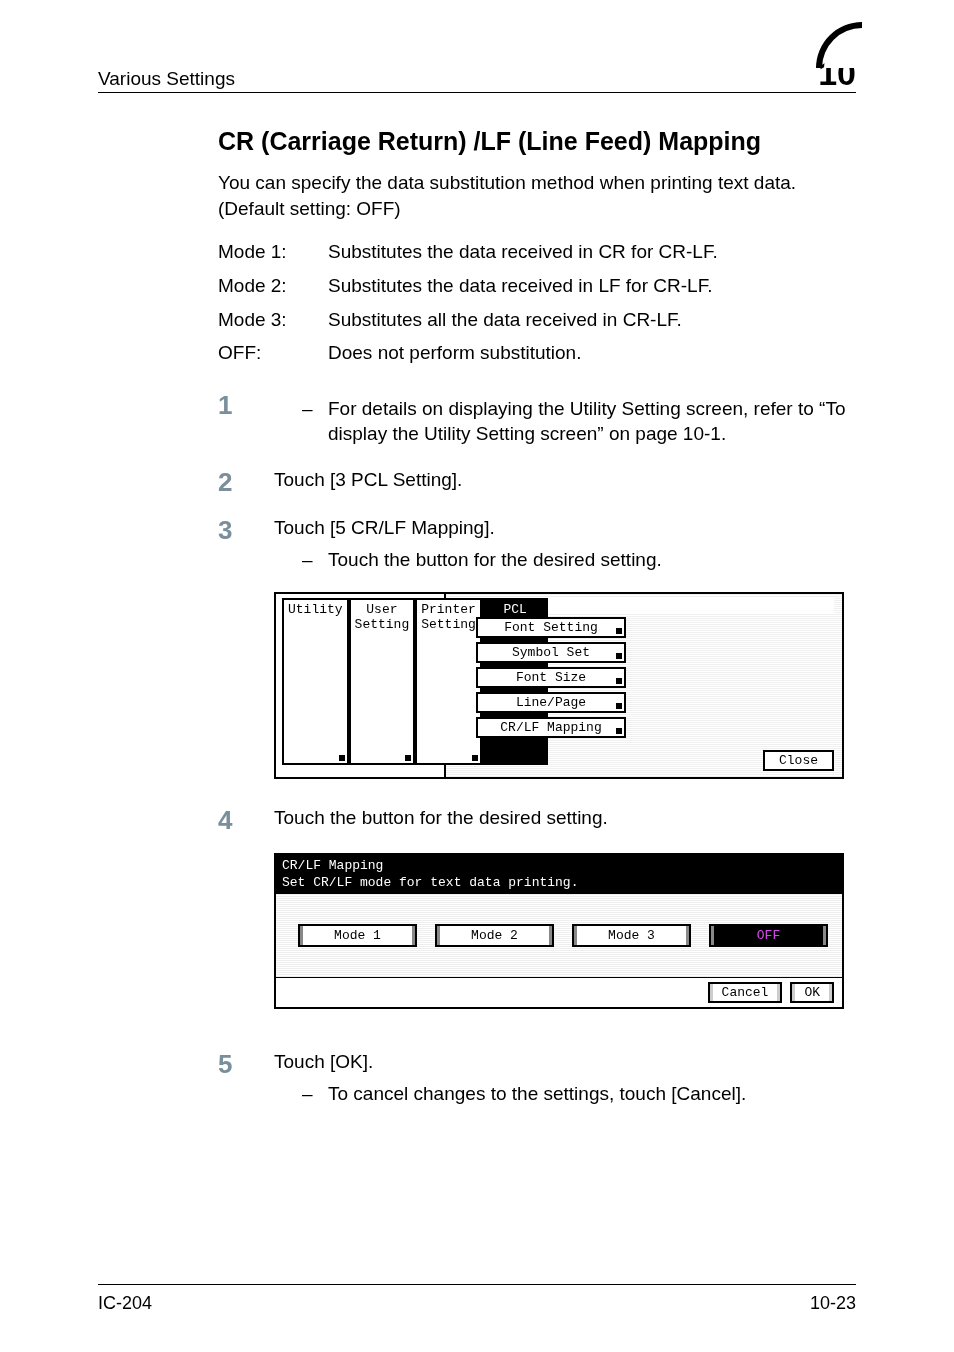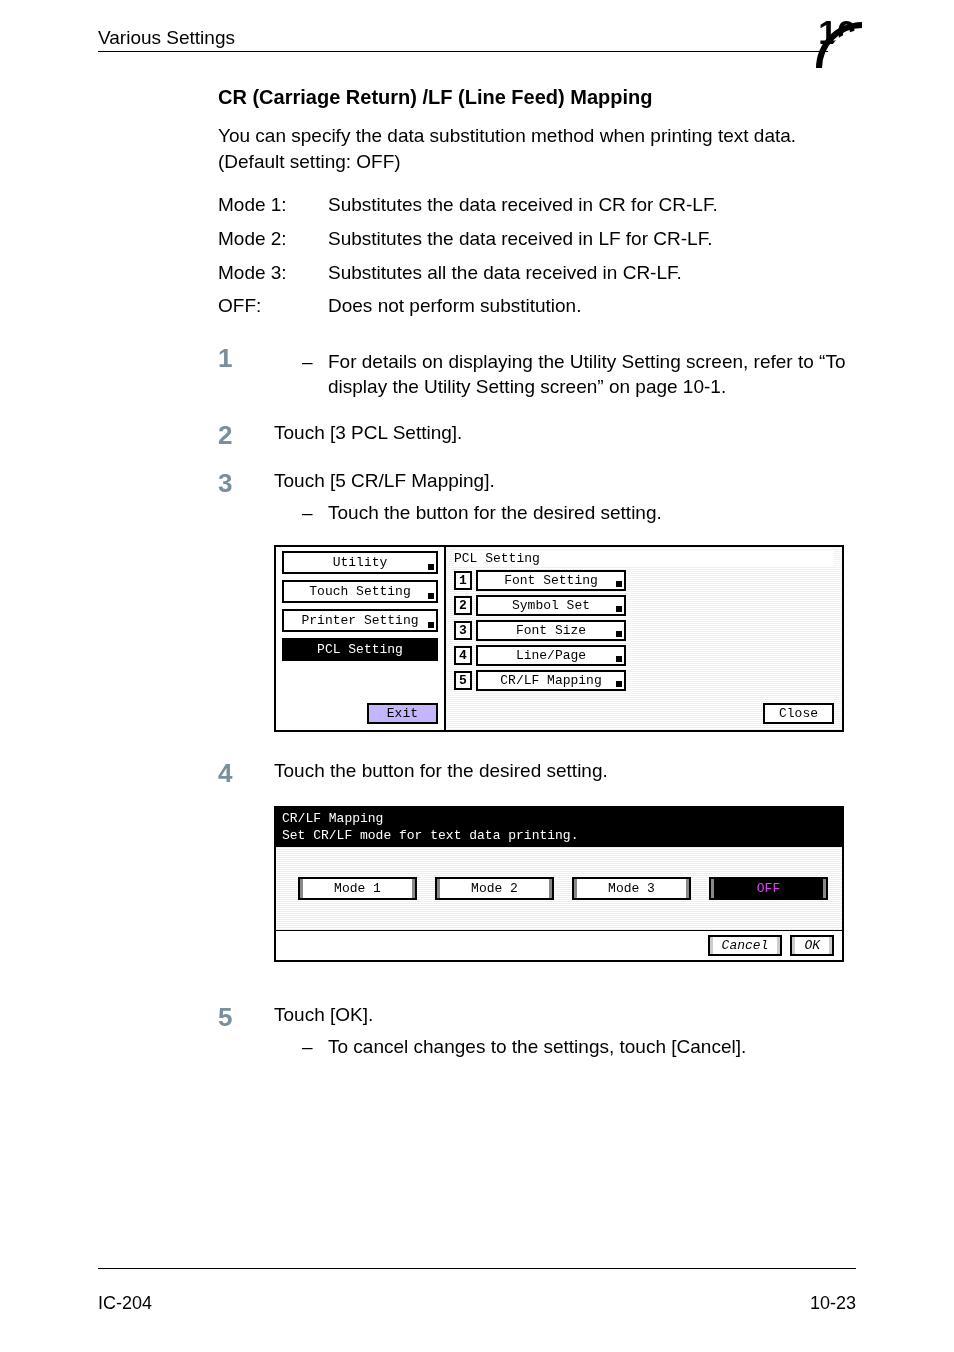--- a/index.html
+++ b/index.html
@@ -6,21 +6,21 @@
   html, body { margin: 0; padding: 0; }
   body {
     width: 954px;
     height: 1352px;
     background: #fff;
     font-family: Arial, Helvetica, sans-serif;
     color: #000;
     position: relative;
   }
   .page {
-    padding: 15px 98px 0 98px;
+    padding: 56px 98px 0 98px;
   }
   .header-row {
     display: flex;
     justify-content: space-between;
     align-items: flex-end;
     border-bottom: 1.5px solid #000;
     padding-bottom: 2px;
   }
   .header-left {
     font-size: 19px;
@@ -37,21 +37,21 @@
     right: 92px;
     width: 46px;
     height: 46px;
   }
   .decor svg { display: block; }
   .content {
     margin-left: 120px;
     margin-top: 34px;
   }
   .title {
-    font-size: 20px;
+    font-size: 25px;
     font-weight: 700;
     margin-bottom: 14px;
   }
   .intro {
     font-size: 19px;
     line-height: 1.35;
     margin-bottom: 18px;
     max-width: 650px;
   }
   .modes {
@@ -99,21 +99,21 @@
     width: 570px;
     font-family: "Courier New", monospace;
     font-size: 13px;
     display: flex;
   }
   .panel-left {
     width: 170px;
     border-right: 2px solid #000;
     padding: 4px 6px 6px 6px;
     display: flex;
-    flex-direction: column;
+    flex-direction: row;
   }
   .crumb, .crumb-sel {
     border: 2px solid #000;
     padding: 2px 4px;
     margin-bottom: 6px;
     text-align: center;
     background: #fff;
     position: relative;
   }
   .crumb-sel {
@@ -221,36 +221,35 @@
     background: #000;
     color: #d946ef;
   }
   .panel2-footer {
     background: #fff;
     border-top: 1.5px solid #000;
     display: flex;
     justify-content: flex-end;
     padding: 4px 8px;
     gap: 8px;
-    font-style: italic;
   }
   .ft-btn {
     border: 2px solid #000;
     padding: 1px 12px;
     background: #fff;
     box-shadow: 3px 0 0 #ccc inset, -3px 0 0 #ccc inset;
   }
 
   .footer {
     position: absolute;
     bottom: 38px;
     left: 98px;
     right: 98px;
     border-top: 1px solid #000;
-    padding-top: 24px;
+    padding-top: 8px;
     display: flex;
     justify-content: space-between;
     font-size: 18px;
   }
 </style>
 </head>
 <body>
 
 <div class="decor">
   <svg viewBox="0 0 46 46">
@@ -314,21 +313,21 @@
           <div class="sub">
             <div class="dash">–</div>
             <div class="txt">Touch the button for the desired setting.</div>
           </div>
         </div>
       </div>
 
       <div class="panel">
         <div class="panel-left">
           <div class="crumb">Utility</div>
-          <div class="crumb">Touch Setting</div>
+          <div class="crumb">User Setting</div>
           <div class="crumb">Printer Setting</div>
           <div class="crumb-sel">PCL Setting</div>
           <div class="panel-left-spacer"></div>
           <div class="exit-btn">Exit</div>
         </div>
         <div class="panel-right">
           <div class="panel-right-title">PCL Setting</div>
           <div class="opt-row">
             <div class="opt-num">1</div>
             <div class="opt-btn">Font Setting</div>

